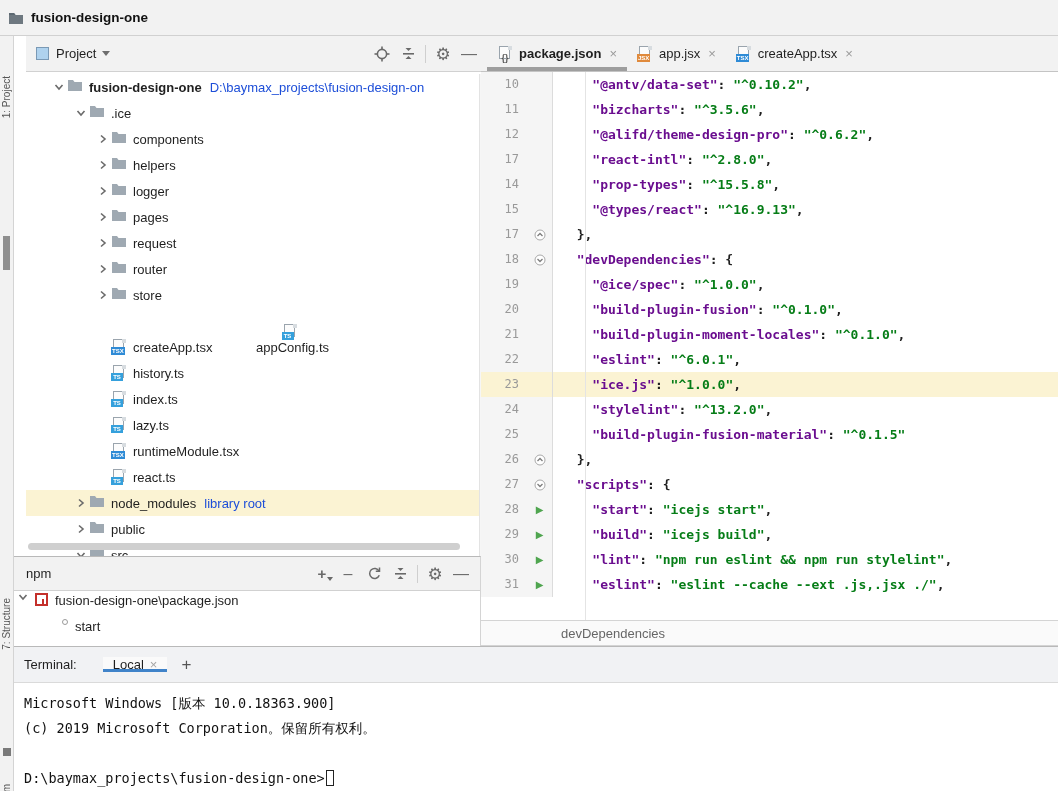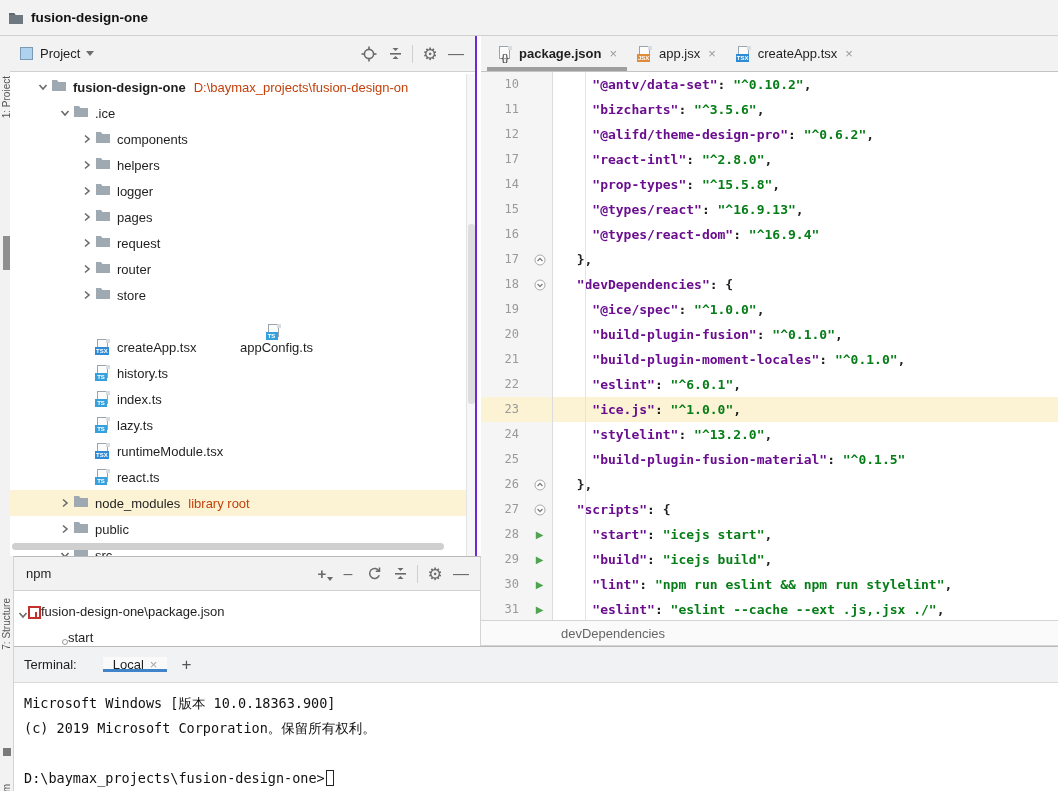--- a/index.html
+++ b/index.html
@@ -14,41 +14,41 @@
     background:#f2f2f2; border-bottom:1px solid #d1d1d1; display:flex; align-items:center; padding-left:8px; }
   .titlebar .t-label { font-weight:bold; font-size:13.5px; margin-left:7px; color:#111; }
   
   .stripe { position:absolute; left:0; top:36px; width:14px; height:755px;
     background:#f2f2f2; border-right:1px solid #d4d4d4; }
   .vlabel { position:absolute; left:1px; writing-mode:vertical-rl; transform:rotate(180deg);
     font-size:10px; color:#555; white-space:nowrap; }
   .stripe-block { position:absolute; left:3px; width:7px; background:#8f8f8f; }
   .stripe-mini { position:absolute; left:3px; width:8px; height:8px; background:#7a7a7a; }
   
-  .project-panel { position:absolute; left:10px; top:36px; width:467px; height:520px; background:#fff; border-right:2px solid #6d28d9; }
+  .project-panel { position:absolute; left:26px; top:36px; width:467px; height:520px; background:#fff; border-right:5px solid #6d28d9; }
   .panel-header { height:36px; background:#f2f2f2; border-bottom:1px solid #d1d1d1;
     display:flex; align-items:center; padding:0 6px 0 10px; }
   .panel-header .ph-title { margin:0 4px 0 7px; color:#1f1f1f; }
   .caret-down { width:0; height:0; border-left:4px solid transparent; border-right:4px solid transparent; border-top:5px solid #6e6e6e; margin-left:2px; }
   .ph-spacer { flex:1; }
   .tool-ic { width:26px; height:24px; display:flex; align-items:center; justify-content:center; color:#6e6e6e; cursor:default; }
   .tool-sep { width:1px; height:18px; background:#cfcfcf; margin:0 4px; }
   .gear-glyph { font-size:17px; color:#6a6a6a; font-family:"DejaVu Sans",sans-serif; }
   .minus-glyph { font-size:16px; color:#6a6a6a; }
   .plus-glyph { font-size:15px; color:#6a6a6a; position:relative; font-weight:bold;}
   .plus-glyph .dd { position:absolute; right:-7px; bottom:1px; width:0; height:0;
     border-left:3px solid transparent; border-right:3px solid transparent; border-top:4px solid #6a6a6a; }
   .tw-icon { width:13px; height:13px; background:#afd2ee; border:1px solid #7a99b5; }
   
   .tree { position:absolute; left:0; top:38px; width:459px; height:482px; overflow:hidden; }
   .tree-row { display:flex; align-items:center; height:26px; white-space:nowrap; }
   .tree-row .chev { width:17px; height:16px; display:flex; align-items:center; justify-content:center; flex:none; }
   .tree-row .lbl { margin-left:6px; }
   .tree-row .lbl.b { font-weight:bold; }
-  .tree-row .sfx { margin-left:8px; color:#c2410c; }
+  .tree-row .sfx { margin-left:8px; color:#1d4ed8; }
   .tree-row.hl { background:#fbf3d3; }
   .tree-scroll-h { position:absolute; left:2px; top:507px; width:432px; height:7px; background:#cfcfcf; border-radius:4px; }
   .tree-scroll-v { position:absolute; right:0px; top:38px; width:9px; height:482px; background:#f6f6f6; border-left:1px solid #e3e3e3;}
   .tree-scroll-v .thumb { position:absolute; left:1px; top:150px; width:7px; height:180px; background:#dedede; border-radius:3px; }
   
   .fileic { position:relative; width:16px; height:16px; flex:none; }
   .fileic .sheet { position:absolute; left:2px; top:0; width:11px; height:13px; background:#fcfcfc; border:1px solid #9aa4ad; }
   .fileic .corner { position:absolute; right:1px; top:0; width:4px; height:4px; background:#d7dce0; }
   .fileic .badge { position:absolute; left:0; bottom:0; min-width:12px; height:8px; padding:0 1px;
     color:#fff; font-size:6px; font-weight:bold; line-height:8px; text-align:center; font-family:"Liberation Sans",sans-serif; }
@@ -81,21 +81,21 @@
   .tok-s { color:#067d17; }
   .tok-p { color:#1f1f1f; }
   .run-tri { color:#4fa54f; font-size:10px; font-family:"DejaVu Sans",sans-serif; }
   .indent-guide { position:absolute; left:104px; top:36px; width:1px; height:548px; background:#e4e4e4; }
   .breadcrumbs { position:absolute; left:481px; top:620px; width:577px; height:26px; background:#fafafa;
     border-top:1px solid #d4d4d4; border-bottom:1px solid #d4d4d4; display:flex; align-items:center; padding-left:80px; color:#666; }
   
   .npm-panel { position:absolute; left:14px; top:556px; width:467px; height:90px; background:#fff; border-top:1px solid #b9b9b9; border-right:1px solid #d4d4d4;}
   .npm-panel .panel-header { height:34px; padding-left:12px; }
   .npm-tree { padding-top:2px; }
-  .npm-row { display:flex; align-items:flex-end; height:26px; }
+  .npm-row { display:flex; align-items:flex-start; height:26px; gap:7px; }
   
   .terminal { position:absolute; left:14px; top:646px; width:1044px; height:145px; background:#fff; border-top:1px solid #b9b9b9; }
   .term-header { height:36px; background:#f1f2f4; border-bottom:1px solid #dadada; display:flex; align-items:center; padding-left:10px; }
   .term-title { display:flex; align-items:center; color:#1f1f1f; margin-right:26px; }
   .term-tab { display:flex; align-items:center; gap:6px; padding:0 10px; background:#fafafa; box-shadow: inset 0 -3px 0 #4083c9; }
   .term-tab .close { color:#a5a5a5; }
   .term-plus { display:flex; align-items:center; padding:0 14px; color:#555; font-size:17px; }
   .term-body { padding:8px 0 0 10px; font-family:"DejaVu Sans Mono","Liberation Mono",monospace; font-size:13.5px; color:#111; }
   .term-line { height:25px; line-height:25px; white-space:pre; }
   .cursor-box { display:inline-block; width:8px; height:16px; border:1px solid #222; vertical-align:-3px; margin-left:1px; }
@@ -436,25 +436,20 @@
         </div>
         <div class="code-line">
           <span class="ln">14</span>
           <span class="fold"></span>
           <span class="ctext"><span class="tok-p">    </span><span class="tok-k">"prop-types"</span><span class="tok-p">: </span><span class="tok-s">"^15.5.8"</span><span class="tok-p">,</span></span>
         </div>
         <div class="code-line">
           <span class="ln">15</span>
           <span class="fold"></span>
           <span class="ctext"><span class="tok-p">    </span><span class="tok-k">"@types/react"</span><span class="tok-p">: </span><span class="tok-s">"^16.9.13"</span><span class="tok-p">,</span></span>
-        </div>
-        <div class="code-line">
-          <span class="ln">16</span>
-          <span class="fold"></span>
-          <span class="ctext"><span class="tok-p">    </span><span class="tok-k">"@types/react-dom"</span><span class="tok-p">: </span><span class="tok-s">"^16.9.4"</span></span>
         </div>
         <div class="code-line">
           <span class="ln">17</span>
           <span class="fold">
             <svg width="12" height="12" viewBox="0 0 12 12">
               <circle cx="6" cy="6" r="5" fill="#fff" stroke="#a9a9a9"></circle>
               <polyline points="3.5,7 6,4.5 8.5,7" fill="none" stroke="#7d7d7d" stroke-width="1.3"></polyline>
             </svg>
           </span>
           <span class="ctext"><span class="tok-p">  </span><span class="tok-p">},</span></span>

